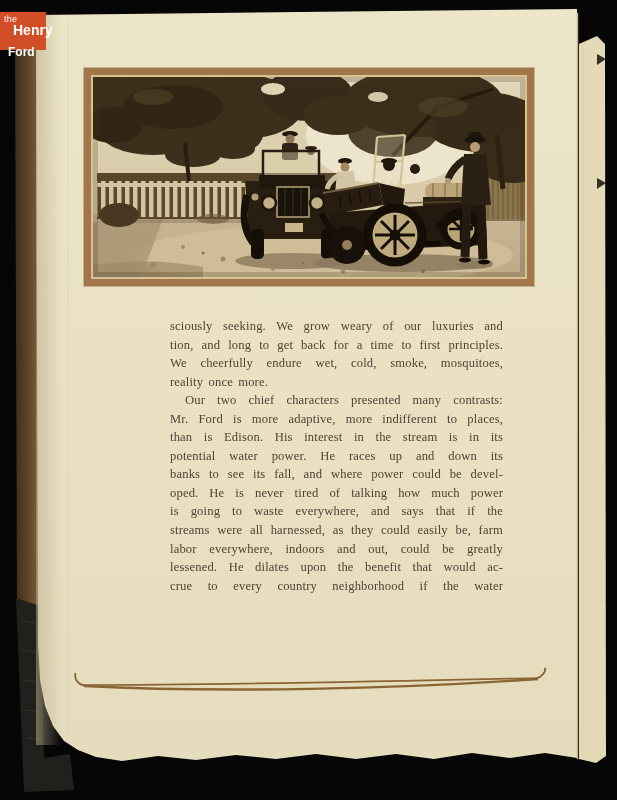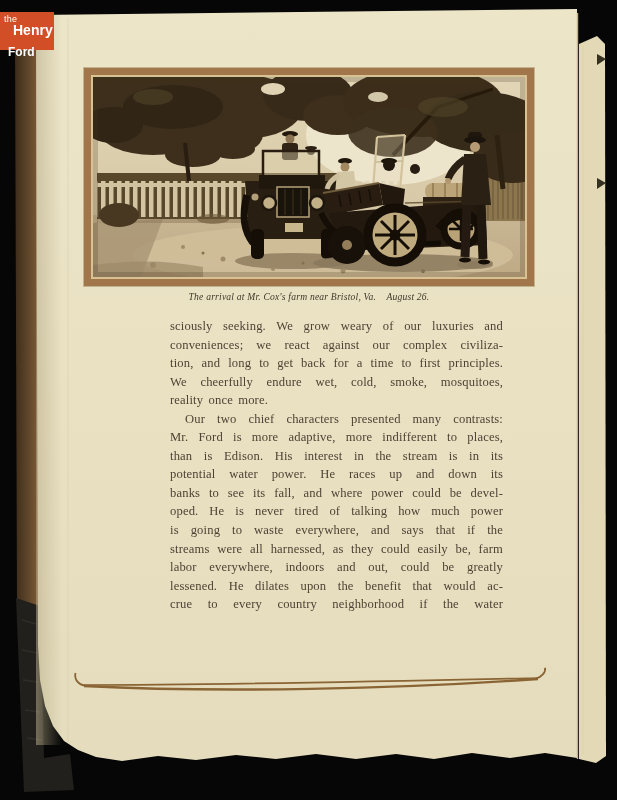--- a/index.html
+++ b/index.html
@@ -3,21 +3,21 @@
 <meta charset="utf-8">
 <style>
   html,body{margin:0;padding:0;background:#000;}
   .stage{position:relative;width:617px;height:800px;background:var(--background,#060606);overflow:hidden;
          font-family:"Liberation Serif",serif;}
   .stage svg{display:block;}
   .bg{position:absolute;left:0;top:0;z-index:0;}
 
   
   .logo{position:absolute;left:0;top:12px;width:46px;height:38px;background:var(--logo-background,#d24e27);
-        z-index:6;color:#fff;font-family:"Liberation Sans",sans-serif;line-height:1;padding-left:8px;}
+        z-index:6;color:#fff;font-family:"Liberation Sans",sans-serif;line-height:1;}
   .lg-the{position:absolute;left:4px;top:3px;font-size:9px;font-weight:400;letter-spacing:.2px;}
   .lg-henry{position:absolute;left:13px;top:11px;font-size:14px;font-weight:700;}
   .lg-ford{position:absolute;left:8px;top:34px;font-size:12px;font-weight:700;}
 
   
   .photo-frame{position:absolute;left:84px;top:68px;width:436px;height:204px;z-index:3;
                border:7px solid var(--photo-frame-gold,#a1764a);box-shadow:0 0 0 1px rgba(120,90,50,.35);}
   .photo-inner{border:2px solid #d8c293;width:432px;height:200px;}
   .photo-inner svg{width:432px;height:200px;}
 
@@ -238,25 +238,23 @@
             <circle cx="210" cy="186" r="1.5" fill="#857254"></circle>
           <circle cx="330" cy="194" r="2" fill="#857254"></circle>
         </g>
         <path d="M0,188 Q60,180 110,190 L110,200 L0,200 Z" fill="#a08c6b" opacity=".7"></path>
         <rect width="432" height="200" fill="#7a5c32" opacity=".05"></rect>
         <rect x="2.5" y="2.5" width="427" height="195" fill="none" stroke="#46321a" stroke-opacity=".22" stroke-width="5"></rect>
       </svg>
     </div>
   </div>
 
-  <div class="caption">The arrival at Mr. Cox's farm near Bristol, Va.    August 26.</div>
 
   <div class="body-text">
       <div class="tline just">sciously seeking.  We grow weary of our luxuries and</div>
-      <div class="tline just">conveniences; we react against our complex civiliza-</div>
       <div class="tline just">tion, and long to get back for a time to first principles.</div>
       <div class="tline just">We cheerfully endure wet, cold, smoke, mosquitoes,</div>
       <div class="tline">reality once more.</div>
       <div class="tline just ind">Our two chief characters presented many contrasts:</div>
       <div class="tline just">Mr. Ford is more adaptive, more indifferent to places,</div>
       <div class="tline just">than is Edison.  His interest in the stream is in its</div>
       <div class="tline just">potential water power.  He races up and down its</div>
       <div class="tline just">banks to see its fall, and where power could be devel-</div>
       <div class="tline just">oped.  He is never tired of talking how much power</div>
       <div class="tline just">is going to waste everywhere, and says that if the</div>

